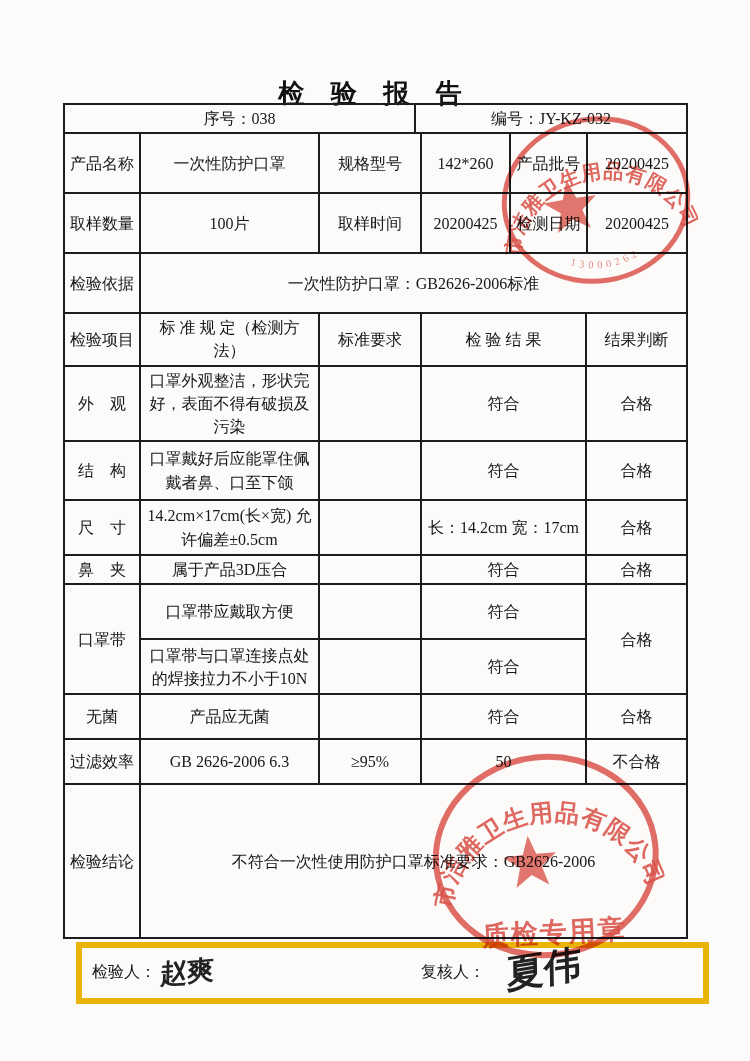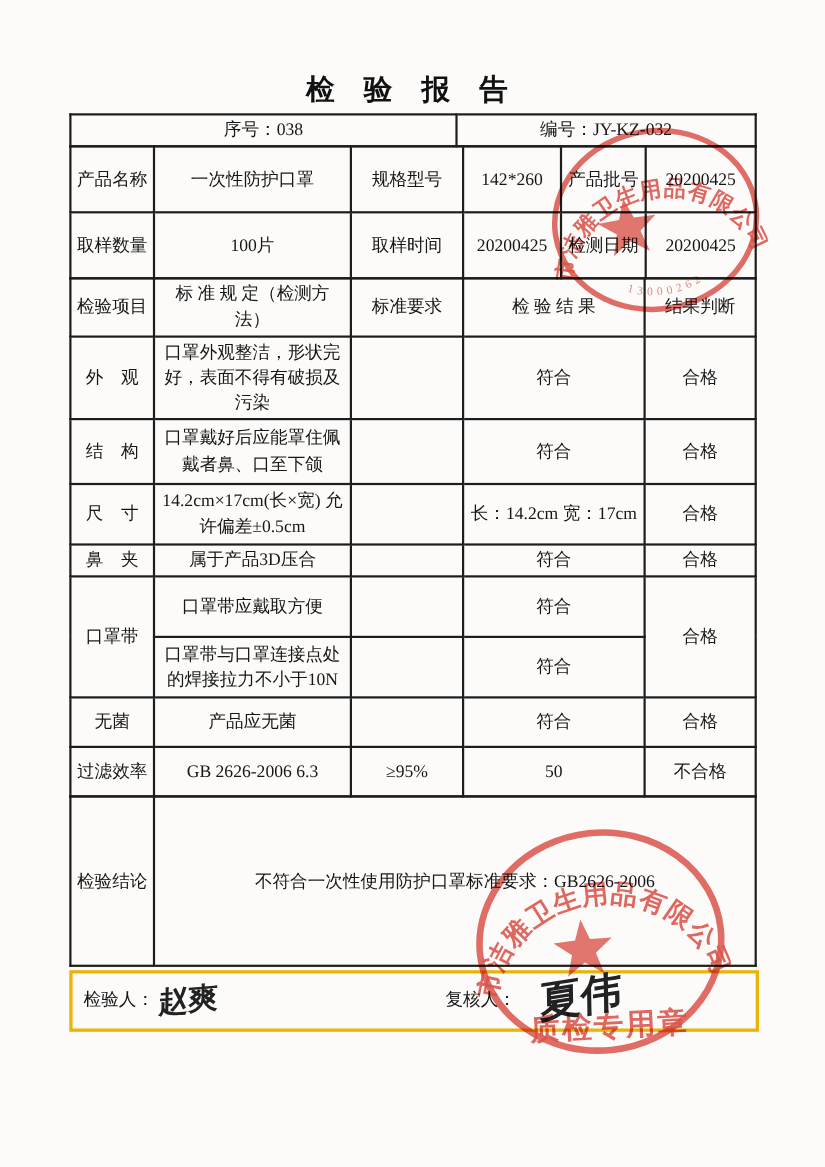--- a/index.html
+++ b/index.html
@@ -8,42 +8,42 @@
     background:#fcfbfa;
     font-family:"Liberation Serif","DejaVu Serif",serif;
     color:#151515;
     position:relative;
     overflow:hidden;
   }
   .page{position:absolute;inset:0;}
   .title{
     position:absolute;top:64px;left:0;right:0;
     text-align:center;font-size:26px;font-weight:bold;
-    letter-spacing:10px;color:#111;margin:0;
+    letter-spacing:10px;color:#111;margin:12px;
   }
   .doc{position:absolute;left:63px;top:103px;width:625px;}
   table.tbl{
     border-collapse:collapse;table-layout:fixed;width:625px;
   }
   table.tbl + table.tbl{margin-top:-2px;}
   table.tbl td{
     border:2px solid #1d1d1d;
     font-size:16px;text-align:center;vertical-align:middle;
     padding:2px 4px;line-height:1.45;color:#161616;
     overflow:hidden;
   }
   td.left{text-align:left;padding-left:10px;}
   .h40{height:24px}.h48{height:60px}.h43{height:43px}
   .h59{height:59px}.h55{height:55px}.h45{height:45px}.h154{height:154px}
   .std{font-size:15px;}
   .sigbox{
     margin-top:3px;
-    border:3px solid #eab308;
+    border:6px solid #eab308;
     height:50px;width:621px;
-    position:relative;background:transparent;
+    position:relative;background:transparent;margin-left:13px;
   }
   .siglabel{position:absolute;top:14px;font-size:16px;}
   .sig-inspector-label{left:10px;}
   .sig-reviewer-label{left:339px;font-family:Liberation Mono, monospace;}
   .handwritten{
     position:absolute;font-weight:bold;color:#222;
     font-family:"DejaVu Serif",serif;
   }
   .hw1{left:78px;top:6px;font-size:27px;transform:rotate(-5deg) skewX(-6deg);}
   .hw2{left:424px;top:-4px;font-size:38px;transform:rotate(-9deg) skewX(-8deg);}
@@ -99,20 +99,32 @@
         <td>取样数量</td>
         <td>100片</td>
         <td>取样时间</td>
         <td>20200425</td>
         <td>检测日期</td>
         <td>20200425</td>
       </tr>
     </tbody>
       </table>
 
+    <table class="tbl">
+      <colgroup>
+          <col style="width:76px">
+          <col>
+        </colgroup>
+      <tbody>
+          <tr class="h48">
+        <td>检验依据</td>
+        <td>一次性防护口罩：GB2626-2006标准</td>
+      </tr>
+    </tbody>
+      </table>
 
     <table class="tbl">
       <colgroup>
         <col style="width:76px">
           <col style="width:179px">
           <col style="width:102px">
         <col style="width:165px">
           <col>
       </colgroup>
       <tbody>

